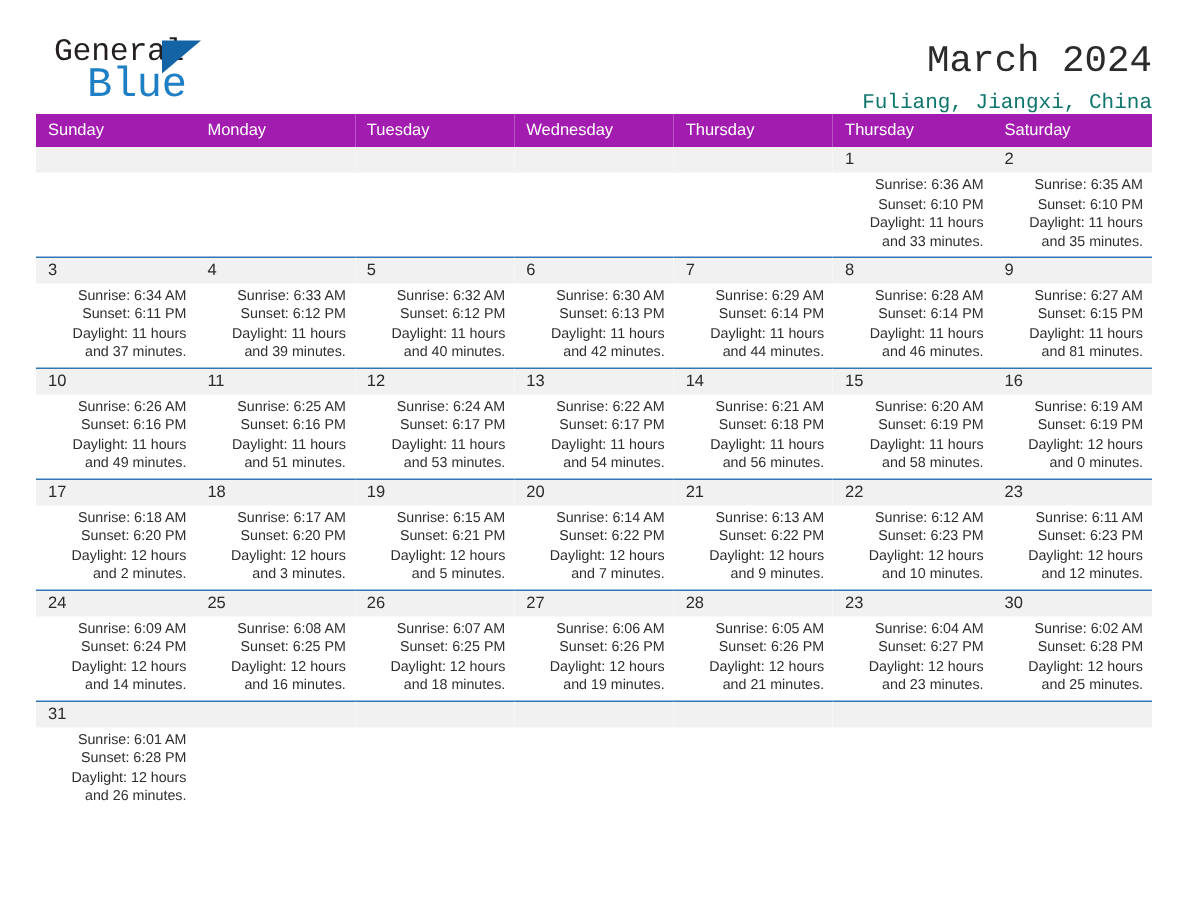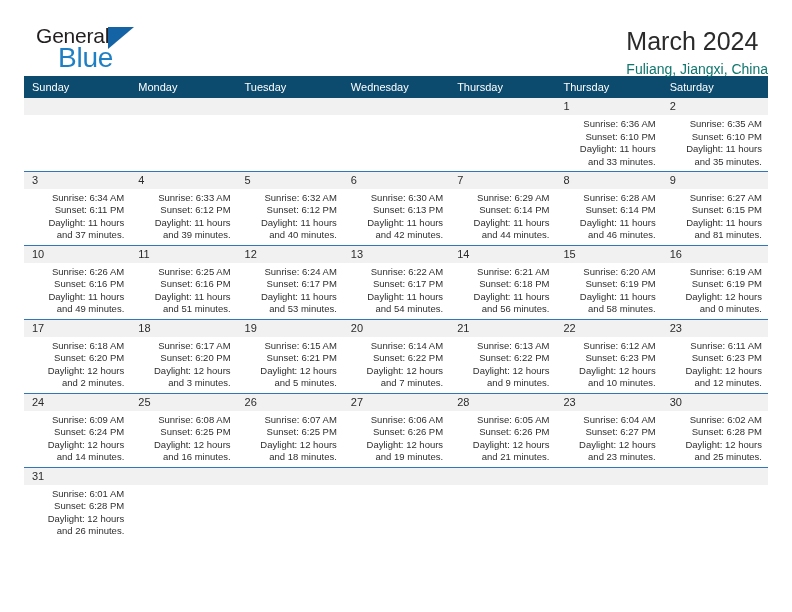--- a/index.html
+++ b/index.html
@@ -23,20 +23,21 @@
   }
 
   
   .header {
     display: flex;
     align-items: flex-start;
     justify-content: space-between;
     height: 76px;
     padding-top: 24px;
     box-sizing: border-box;
+    font-family: Liberation Mono, monospace;
   }
   .logo {
     position: relative;
     width: 120px;
     height: 50px;
     padding-left: 12px;
     box-sizing: border-box;
   }
   .logo-general {
     font-size: 21px;
@@ -56,21 +57,21 @@
   .logo-triangle {
     position: absolute;
     left: 84px;
     top: 3px;
     width: 0;
     height: 0;
     border-left: 26px solid #1464a5;
     border-bottom: 22px solid transparent;
   }
   .title-block {
-    text-align: left;
+    text-align: right;
     padding-top: 2px;
   }
   .cal-title {
     font-size: 25px;
     color: #2b2b2b;
     line-height: 30px;
     font-weight: normal;
     margin: 0;
   }
   .cal-subtitle {
@@ -81,21 +82,21 @@
     font-weight: normal;
   }
 
   
   .calendar {
     width: 744px;
     border-collapse: collapse;
     table-layout: fixed;
   }
   .calendar th {
-    background: #0c4a6e;
+    background: #a21caf;
     color: #ffffff;
     font-size: 11px;
     font-weight: normal;
     text-align: left;
     padding: 5px 0 5px 8px;
     height: 20px;
     box-sizing: border-box;
     border: none;
   }
   .calendar td {

